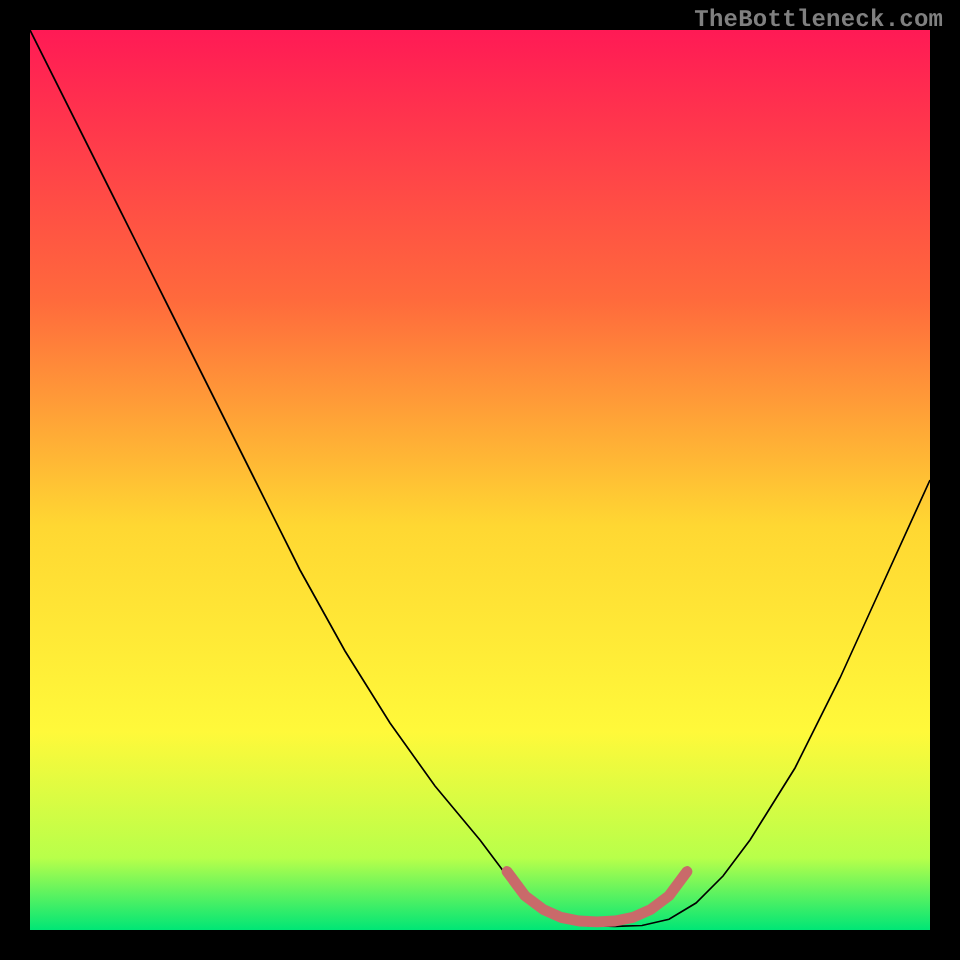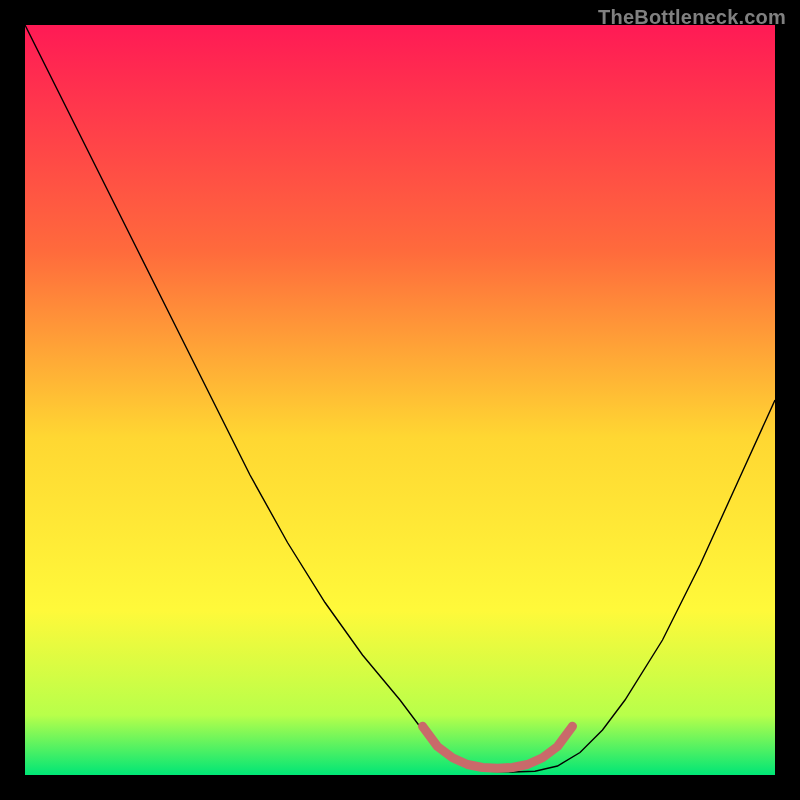--- a/index.html
+++ b/index.html
@@ -9,20 +9,21 @@
     height: 800px;
     background: #000;
     font-family: Arial, Helvetica, sans-serif;
     overflow: hidden;
   }
   .frame {
     position: relative;
     width: 800px;
     height: 800px;
     background: #000;
+    font-family: Liberation Mono, monospace;
   }
   .watermark {
     position: absolute;
     top: 6px;
     right: 14px;
     color: #808080;
     font-size: 20px;
     font-weight: 600;
     letter-spacing: 0.2px;
     z-index: 10;

